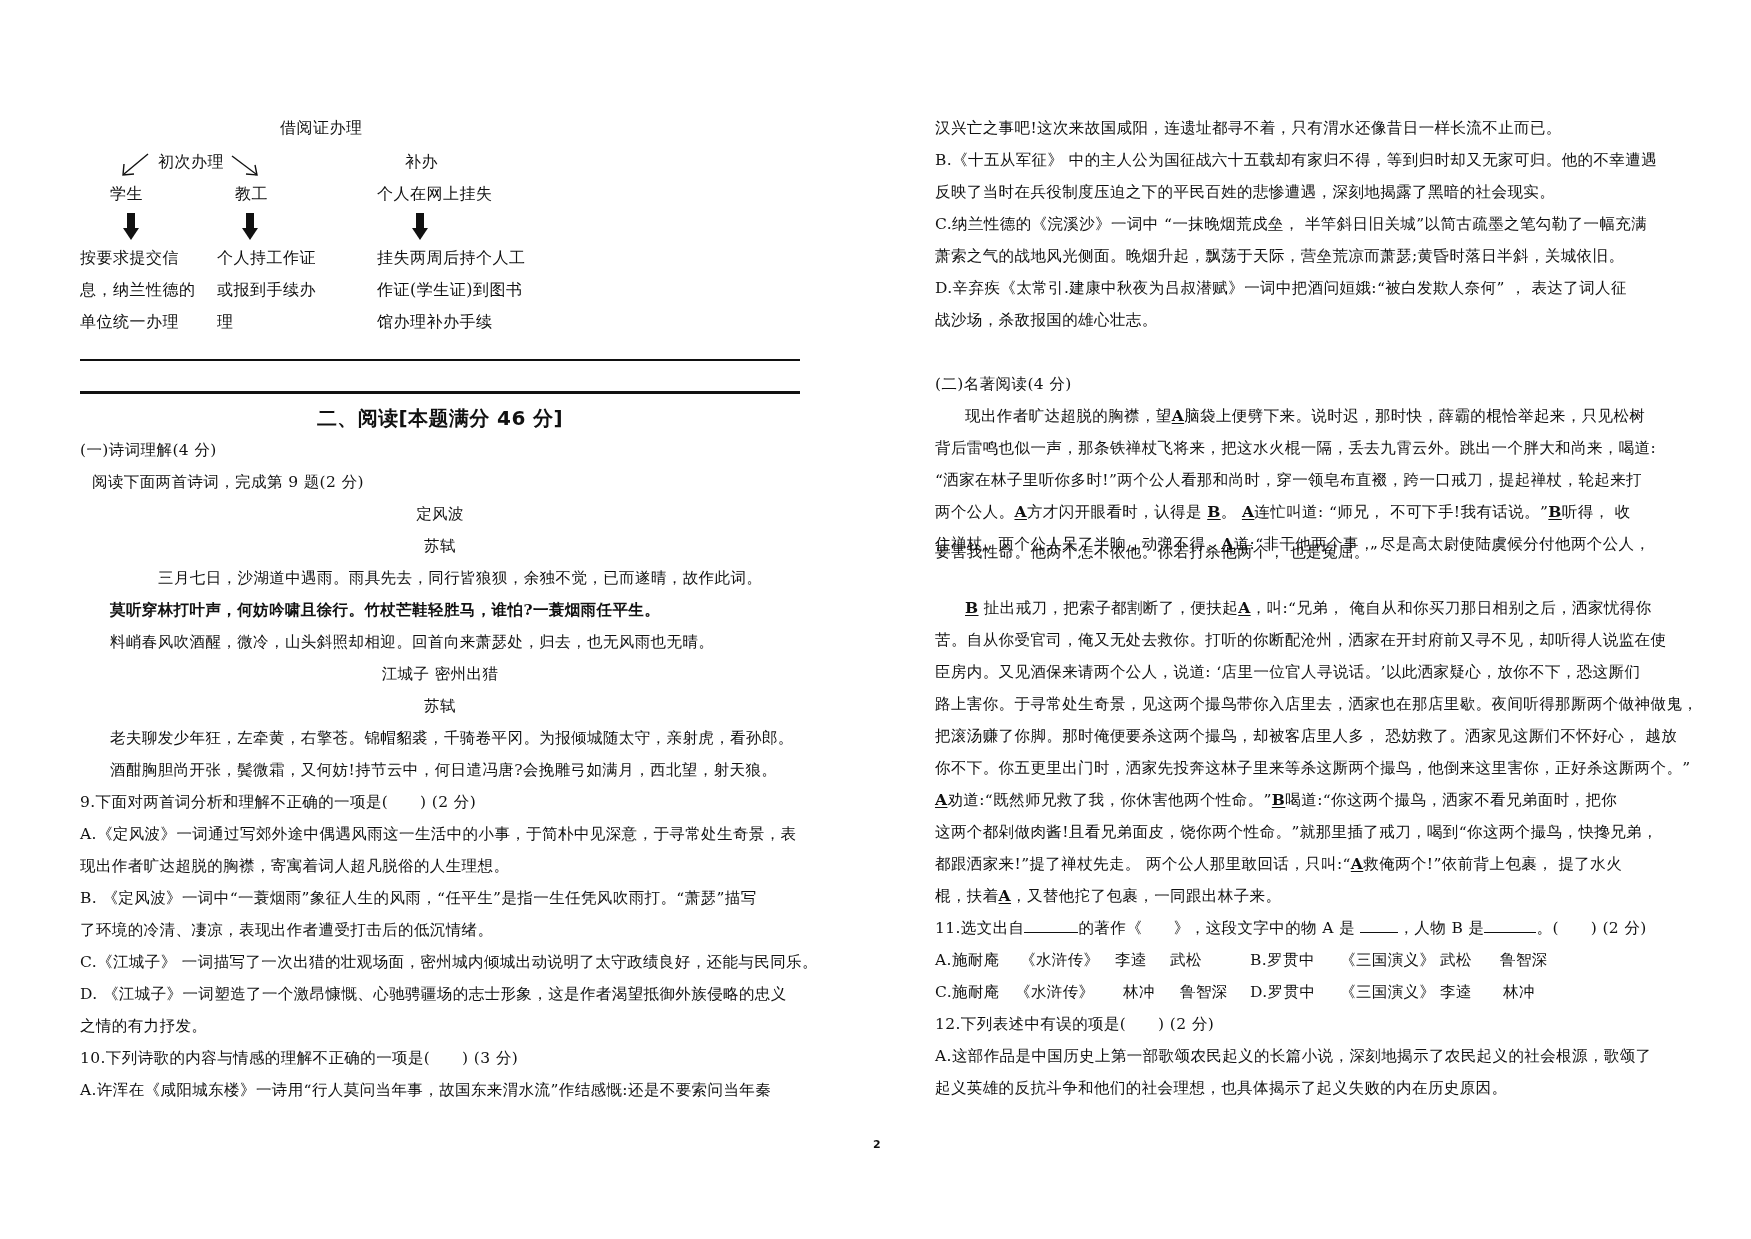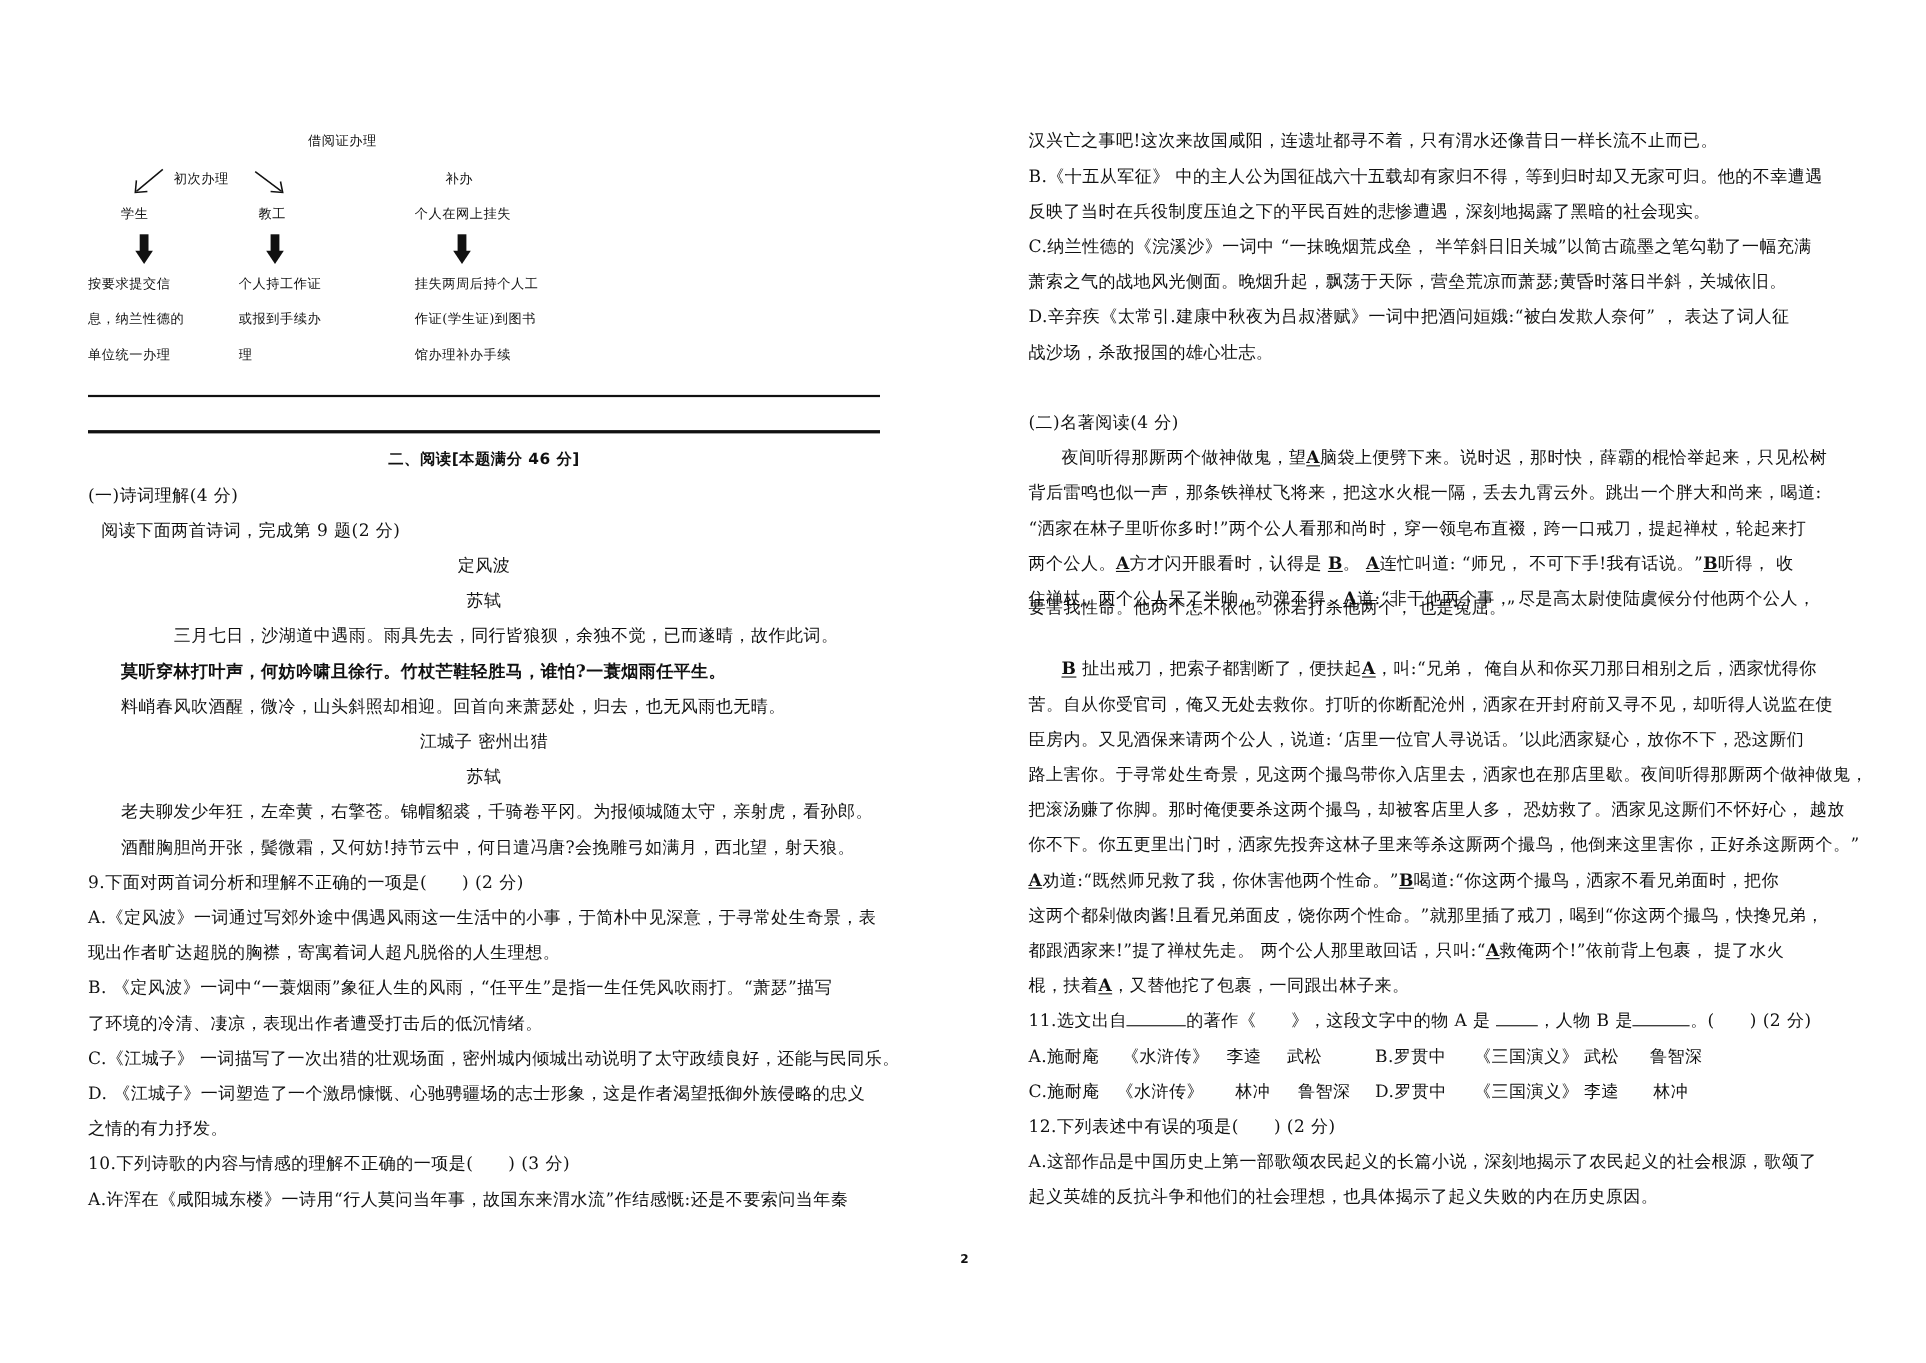--- a/index.html
+++ b/index.html
@@ -16,21 +16,21 @@
       position: absolute; left: 0; white-space: nowrap;
       font-size: 15.5px; line-height: 20px; letter-spacing: 0.4px;
     }
     .indent { left: 30px; }
     .center { text-align: center; width: 720px; left: 0; }
     .bold { font-weight: bold; font-family: "DejaVu Sans", "Liberation Sans", sans-serif; }
     u.mark { font-weight: bold; text-decoration: underline; text-underline-offset: 2px; }
     .blank { display: inline-block; border-bottom: 1.5px solid #111; height: 14px; vertical-align: baseline; }
 
     
-    .fc { position: absolute; font-size: 12px; line-height: 20px; white-space: nowrap; letter-spacing: 0.5px; }
+    .fc { position: absolute; font-size: 16px; line-height: 20px; white-space: nowrap; letter-spacing: 0.5px; }
     .down-arrow { position: absolute; width: 16px; height: 28px; }
     .down-arrow .shaft { position: absolute; left: 4px; top: 0; width: 8px; height: 16px; background: #111; }
     .down-arrow .head { position: absolute; left: 0; top: 15px; width: 0; height: 0;
       border-left: 8px solid transparent; border-right: 8px solid transparent; border-top: 12px solid #111; }
     .diag-arrow { position: absolute; }
 
     .hrule { position: absolute; left: 0; width: 720px; background: #111; }
     .page-num { position: absolute; left: 873px; top: 1138px; font-size: 11px;
       font-family: "DejaVu Sans", "Liberation Sans", sans-serif; font-weight: bold; }
   </style>
@@ -81,21 +81,21 @@
       <div class="fc" style="left:137px; top:312px;">理</div>
 
       <div class="fc" style="left:297px; top:248px;">挂失两周后持个人工</div>
       <div class="fc" style="left:297px; top:280px;">作证(学生证)到图书</div>
       <div class="fc" style="left:297px; top:312px;">馆办理补办手续</div>
     </div>
 
     <div class="hrule" style="top:359px; height:1.5px;"></div>
     <div class="hrule" style="top:391px; height:2.5px;"></div>
 
-    <div class="line center bold" style="top:408px; font-size:14px;">二、阅读[本题满分 46 分]</div>
+    <div class="line center bold" style="top:408px; font-size:20px;">二、阅读[本题满分 46 分]</div>
     <div class="line" style="top:440px;">(一)诗词理解(4 分)</div>
     <div class="line" style="left:12px; top:472px;">阅读下面两首诗词，完成第 9 题(2 分)</div>
 
     <div class="line center" style="top:504px;">定风波</div>
     <div class="line center" style="top:536px;">苏轼</div>
     <div class="line" style="left:78px; top:568px;">三月七日，沙湖道中遇雨。雨具先去，同行皆狼狈，余独不觉，已而遂晴，故作此词。</div>
     <div class="line" style="left:30px; top:600px;font-weight:bold;">莫听穿林打叶声，何妨吟啸且徐行。竹杖芒鞋轻胜马，谁怕?一蓑烟雨任平生。</div>
     <div class="line" style="left:30px; top:632px;">料峭春风吹酒醒，微冷，山头斜照却相迎。回首向来萧瑟处，归去，也无风雨也无晴。</div>
 
     <div class="line center" style="top:664px;">江城子 密州出猎</div>
@@ -121,21 +121,21 @@
     <div class="line" style="top:150px;">B.《十五从军征》 中的主人公为国征战六十五载却有家归不得，等到归时却又无家可归。他的不幸遭遇</div>
     <div class="line" style="top:182px;">反映了当时在兵役制度压迫之下的平民百姓的悲惨遭遇，深刻地揭露了黑暗的社会现实。</div>
     <div class="line" style="top:214px;">C.纳兰性德的《浣溪沙》一词中 “一抹晚烟荒戍垒， 半竿斜日旧关城”以简古疏墨之笔勾勒了一幅充满</div>
     <div class="line" style="top:246px;">萧索之气的战地风光侧面。晚烟升起，飘荡于天际，营垒荒凉而萧瑟;黄昏时落日半斜，关城依旧。</div>
     <div class="line" style="top:278px;">D.辛弃疾《太常引.建康中秋夜为吕叔潜赋》一词中把酒问姮娥:“被白发欺人奈何” ， 表达了词人征</div>
     <div class="line" style="top:310px;">战沙场，杀敌报国的雄心壮志。</div>
 
     <div class="line" style="top:374px;">(二)名著阅读(4 分)</div>
 
     <div class="line indent" style="top:406px;">
-      <span>夜间听得那厮两个做神做鬼，望</span><u class="mark">A</u><span>脑袋上便劈下来。说时迟，那时快，薛霸的棍恰举起来，只见松树</span>
+      <span>现出作者旷达超脱的胸襟，望</span><u class="mark">A</u><span>脑袋上便劈下来。说时迟，那时快，薛霸的棍恰举起来，只见松树</span>
     </div>
     <div class="line" style="top:438px;">背后雷鸣也似一声，那条铁禅杖飞将来，把这水火棍一隔，丢去九霄云外。跳出一个胖大和尚来，喝道:</div>
     <div class="line" style="top:470px;">“洒家在林子里听你多时!”两个公人看那和尚时，穿一领皂布直裰，跨一口戒刀，提起禅杖，轮起来打</div>
     <div class="line" style="top:502px;">
       <span>两个公人。</span><u class="mark">A</u><span>方才闪开眼看时，认得是 </span><u class="mark">B</u><span>。 </span><u class="mark">A</u><span>连忙叫道: “师兄， 不可下手!我有话说。”</span><u class="mark">B</u><span>听得， 收</span>
     </div>
     <div class="line" style="top:534px;">
       <span>住禅杖。两个公人呆了半晌，动弹不得。</span><u class="mark">A</u><span>道:“非干他两个事， 尽是高太尉使陆虞候分付他两个公人，</span>
     </div>
     <div class="line" style="top:542px;">要害我性命。他两个怎不依他。你若打杀他两个， 也是冤屈。”</div>

